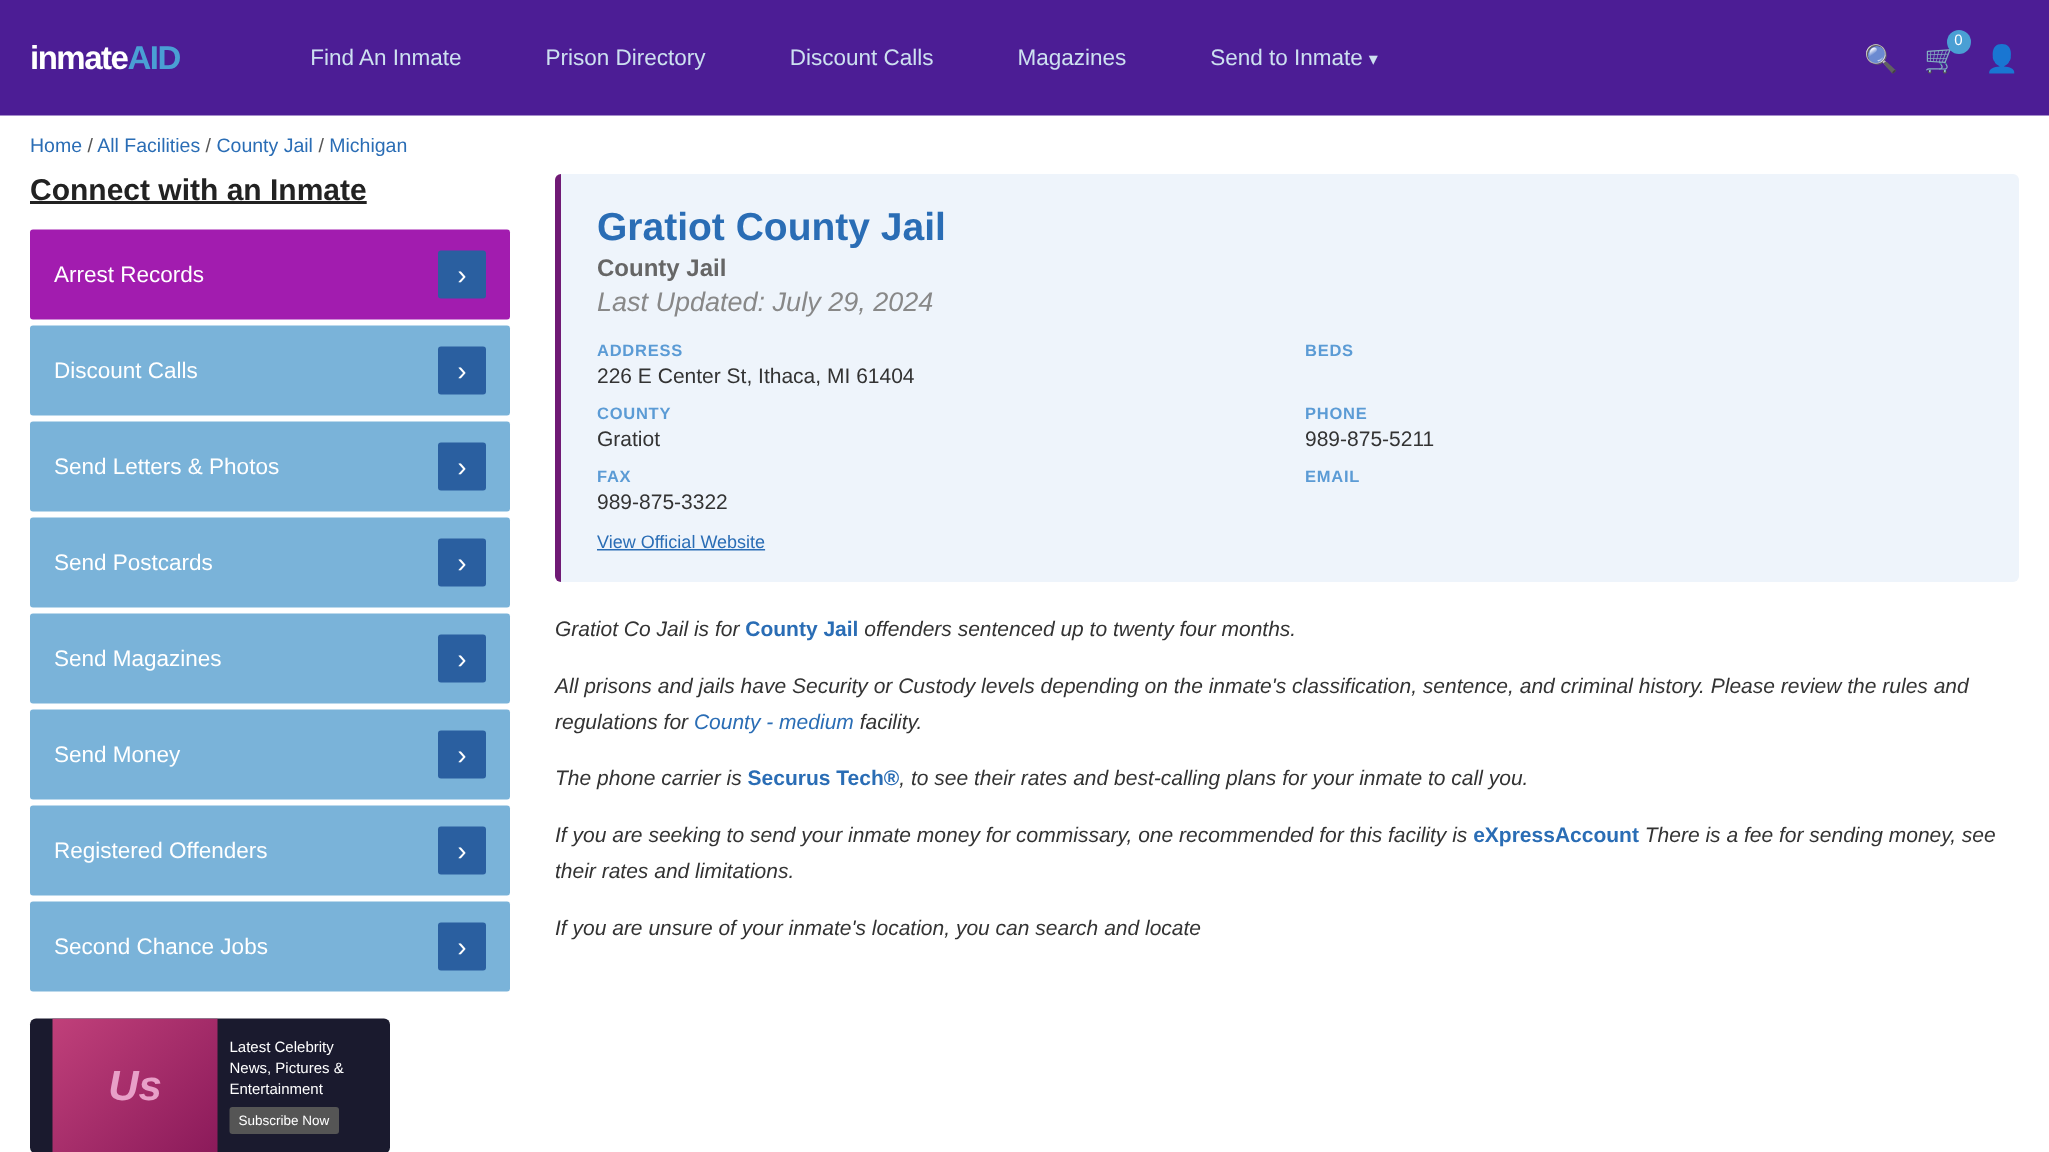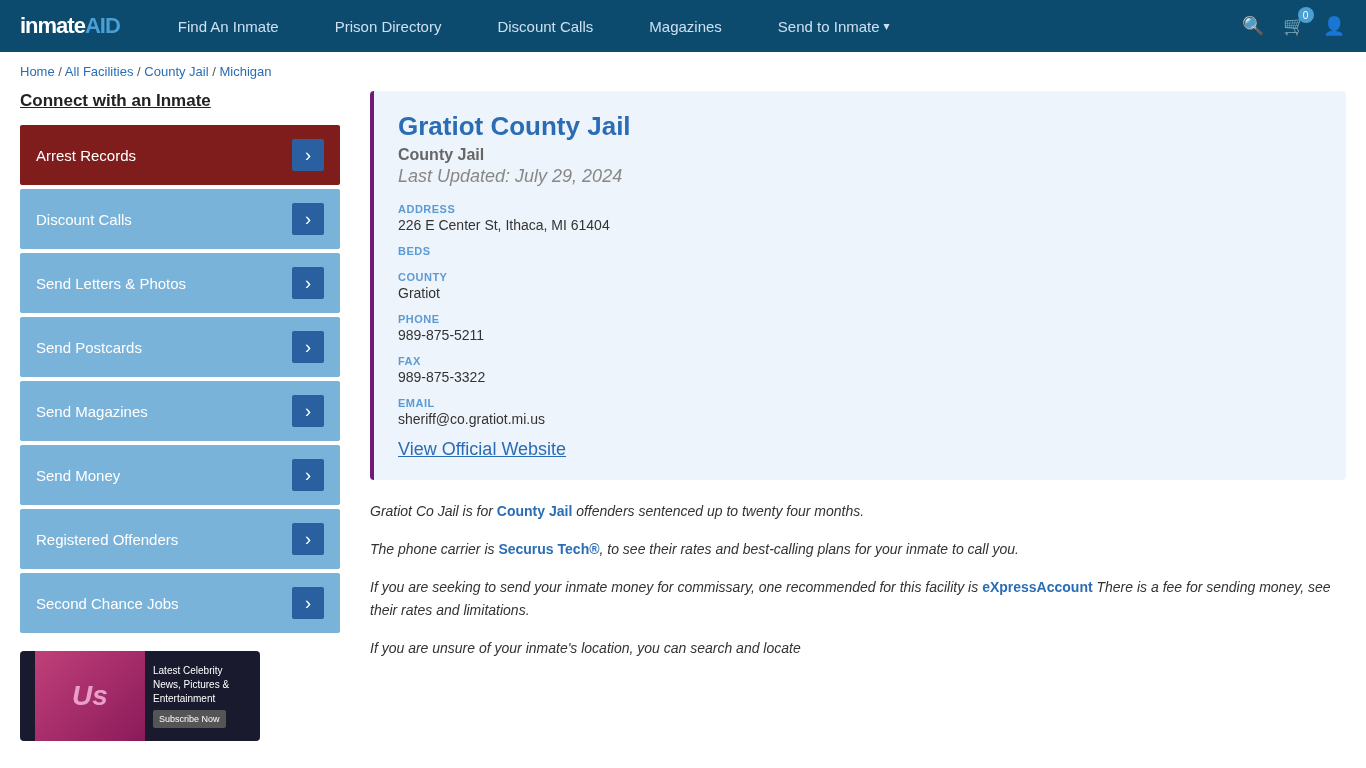--- a/index.html
+++ b/index.html
@@ -1,24 +1,25 @@
 <!DOCTYPE html>
 <html><head>
   <meta charset="utf-8">
   <style>
     * { margin: 0; padding: 0; box-sizing: border-box; }
     body { font-family: Arial, sans-serif; font-size: 14px; color: #333; background: #fff; }
 
     
     header {
-      background: #0c4a6e;
+      background: #4c1d95;
       display: flex;
       align-items: center;
       padding: 0 20px;
-      height: 52px;
+      height: 77px;
+      gap: 29px;
     }
     .logo-area {
       display: flex;
       align-items: center;
       margin-right: 30px;
     }
     .logo-text {
       color: #fff;
       font-size: 22px;
       font-weight: bold;
@@ -92,21 +93,21 @@
       gap: 30px;
       max-width: 1366px;
     }
 
     
     .sidebar {
       width: 320px;
       flex-shrink: 0;
     }
     .sidebar-title {
-      font-size: 17px;
+      font-size: 20px;
       font-weight: bold;
       text-decoration: underline;
       margin-bottom: 14px;
       color: #222;
     }
     .sidebar-menu {
       display: flex;
       flex-direction: column;
       gap: 4px;
     }
@@ -114,21 +115,21 @@
       display: flex;
       align-items: center;
       justify-content: space-between;
       background: #7ab3d9;
       color: #fff;
       padding: 14px 16px;
       cursor: pointer;
       font-size: 15px;
       border-radius: 2px;
     }
-    .sidebar-item.active { background: #7f1d1d; }
+    .sidebar-item.active { background: #a21caf; }
     .chevron-right {
       background: #2a5fa0;
       color: #fff;
       width: 32px;
       height: 32px;
       display: flex;
       align-items: center;
       justify-content: center;
       font-size: 18px;
       border-radius: 2px;
@@ -198,41 +199,41 @@
       margin-bottom: 2px;
     }
     .facility-updated {
       font-size: 18px;
       color: #888;
       font-style: italic;
       margin-bottom: 16px;
     }
     .facility-info-grid {
       display: grid;
-      grid-template-columns: 1fr;
+      grid-template-columns: 1fr 1fr;
       gap: 12px 20px;
     }
     .info-cell {}
     .info-label {
       font-size: 11px;
       color: #5b9bd5;
       font-weight: bold;
       text-transform: uppercase;
       letter-spacing: 0.5px;
       margin-bottom: 2px;
     }
     .info-value {
       font-size: 14px;
       color: #333;
     }
     .view-link {
       color: #2a6db5;
       text-decoration: underline;
       cursor: pointer;
-      font-size: 18px;
+      font-size: 12px;
       display: inline-block;
       margin-top: 12px;
     }
 
     
     .description {
       font-size: 14px;
       line-height: 1.7;
       color: #333;
     }
@@ -360,31 +361,33 @@
         <div class="info-cell">
           <div class="info-label">PHONE</div>
           <div class="info-value">989-875-5211</div>
         </div>
         <div class="info-cell">
           <div class="info-label">FAX</div>
           <div class="info-value">989-875-3322</div>
         </div>
         <div class="info-cell">
           <div class="info-label">EMAIL</div>
-          <div class="info-value">sheriff@co.gratiot.mi.us</div>
         </div>
       </div>
       <a class="view-link">View Official Website</a>
     </div>
 
     <div class="description">
       <p>
         <span>Gratiot Co Jail is for </span><span class="bold-blue">County Jail</span><span> offenders sentenced up to twenty four months.</span>
       </p>
       <p>
+        <span>All prisons and jails have Security or Custody levels depending on the inmate's classification, sentence, and criminal history. Please review the rules and regulations for </span><span class="italic-blue">County - medium</span><span> facility.</span>
+      </p>
+      <p>
         <span>The phone carrier is </span><span class="bold-blue">Securus Tech®</span><span>, to see their rates and best-calling plans for your inmate to call you.</span>
       </p>
       <p>
         <span>If you are seeking to send your inmate money for commissary, one recommended for this facility is </span><span class="bold-blue">eXpressAccount</span><span> There is a fee for sending money, see their rates and limitations.</span>
       </p>
       <p>
         <span>If you are unsure of your inmate's location, you can search and locate</span>
       </p>
     </div>
   </div>

